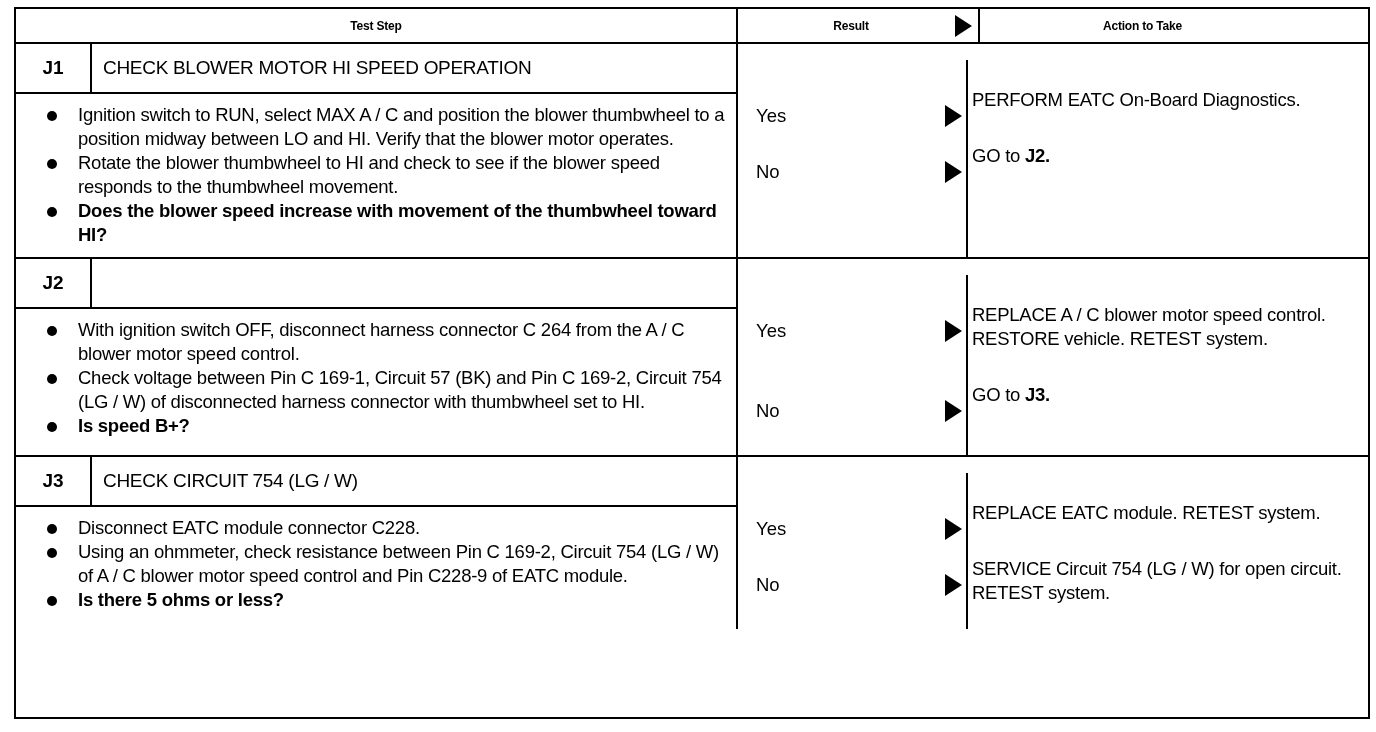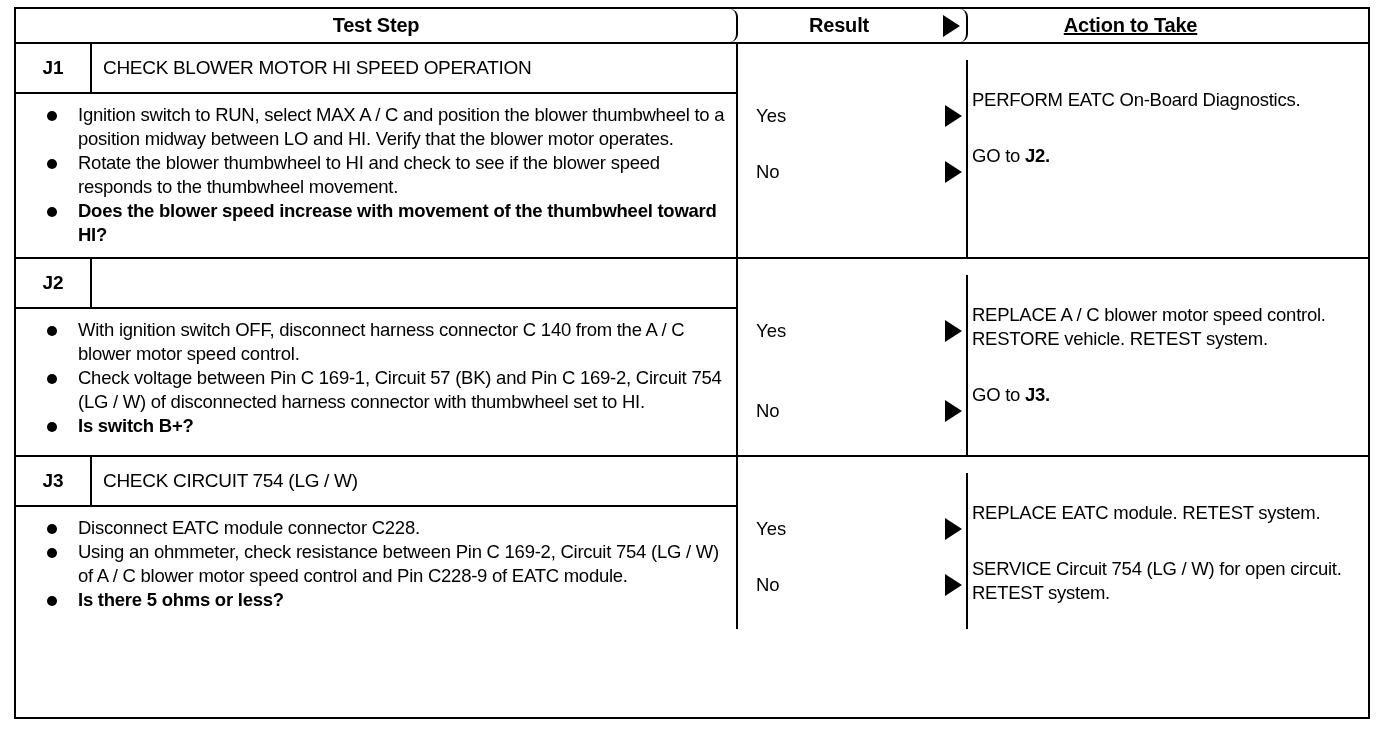--- a/index.html
+++ b/index.html
@@ -32,43 +32,43 @@
   
   .row {
     display: flex;
     width: 100%;
     box-sizing: border-box;
   }
 
   
   .col-step   { width: 722px; box-sizing: border-box; }
   .col-result { width: 230px; box-sizing: border-box; }
-  .col-action { width: 325px; box-sizing: border-box; text-decoration: underline; }
+  .col-action { width: 325px; box-sizing: border-box; }
 
   
   .header-row {
     height: 35px;
     border-bottom: 2px solid #000;
   }
   .header-cell {
     display: flex;
     align-items: center;
     justify-content: center;
     font-weight: bold;
-    font-size: 20px;
+    font-size: 12px;
     letter-spacing: -0.2px;
     height: 100%;
     box-sizing: border-box;
-    border-radius: 8px;
   }
   .header-cell.step   { border-right: 2px solid #000; }
   .header-cell.result {
     border-right: 2px solid #000;
     position: relative;
     justify-content: center;
+    margin-left: 12px;
   }
   .header-cell.result .label-text { padding-right: 26px; }
   .tri {
     width: 0;
     height: 0;
     border-top: 11px solid transparent;
     border-bottom: 11px solid transparent;
     border-left: 17px solid #000;
     display: block;
   }
@@ -247,23 +247,23 @@
       </div>
     </div>
 
     <div class="section">
       <div class="step-col">
         <div class="title-row">
           <div class="j-label">J2</div>
         </div>
         <div class="body-cell">
           <ul class="bullets">
-            <li>With ignition switch OFF, disconnect harness connector C 140 from the A / C blower motor speed control.</li>
+            <li>With ignition switch OFF, disconnect harness connector C 264 from the A / C blower motor speed control.</li>
             <li>Check voltage between Pin C 169-1, Circuit 57 (BK) and Pin C 169-2, Circuit 754 (LG / W) of disconnected harness connector with thumbwheel set to HI.</li>
-            <li class="bold">Is switch B+?</li>
+            <li class="bold">Is speed B+?</li>
           </ul>
         </div>
       </div>
       <div class="result-col">
         <div class="res-item" style="height:80px;">
           <span>Yes</span>
           <span class="tri"></span>
         </div>
         <div class="res-item">
           <span>No</span>

